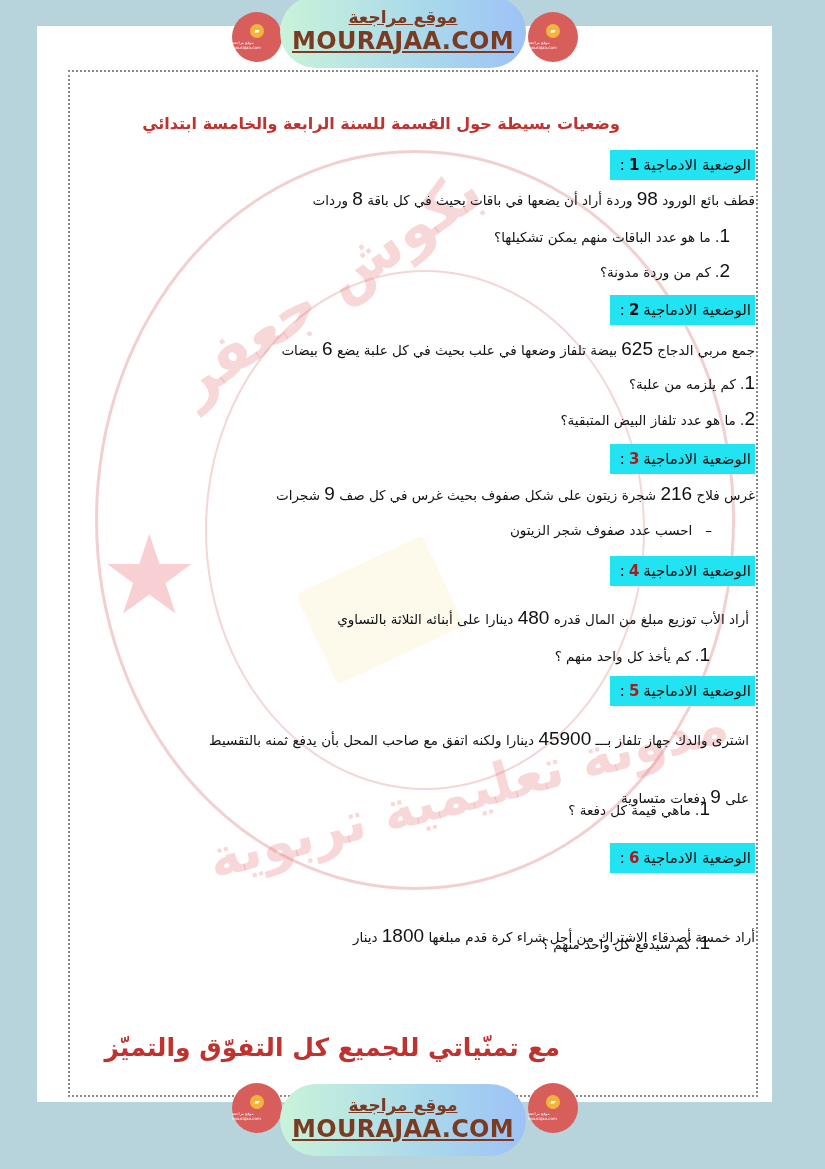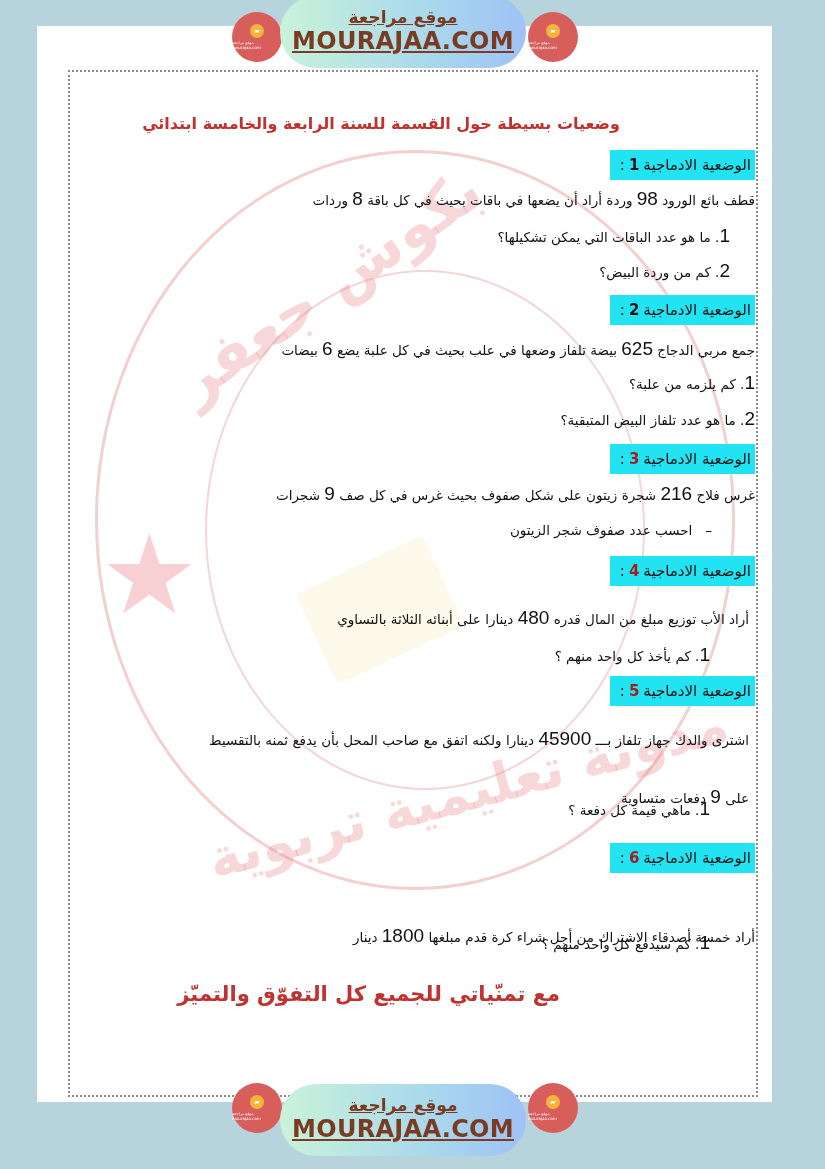--- a/index.html
+++ b/index.html
@@ -82,22 +82,22 @@
   }
   .sec-head .num { font-weight: bold; margin: 0 4px; }
   .sec-head .num.red { color: #a61d1d; }
   .line {
     position: absolute; right: 0; font-size: 13.5px; white-space: nowrap;
   }
   .line .n { font-family: "Liberation Sans", sans-serif; font-size: 19px; }
   .q { position: absolute; font-size: 13.5px; white-space: nowrap; }
   .q .n { font-family: "Liberation Sans", sans-serif; font-size: 19px; }
   .closing {
-    position: absolute; right: 195px; top: 912px; color: #c0322f; font-weight: bold;
-    font-size: 21px; white-space: nowrap;
+    position: absolute; right: 195px; top: 963px; color: #c0322f; font-weight: bold;
+    font-size: 25px; white-space: nowrap;
   }
 </style>
 </head>
 <body>
 
 <div class="page"></div>
 <div class="frame"></div>
 
 <div class="wm-ring1"></div>
 <div class="wm-ring2"></div>
@@ -128,24 +128,24 @@
       <span>:</span>
   </div>
   <div class="line" style="top:118px;">
     <span>قطف بائع الورود</span>
     <span class="n">98</span>
     <span>وردة أراد أن يضعها في باقات بحيث في كل باقة</span>
     <span class="n">8</span>
     <span>وردات</span>
   </div>
   <div class="q" style="right:25px;top:155px;">
-    <span class="n">1</span><span>. </span><span>ما هو عدد الباقات التي يمكن تشكيلها؟</span>
+    <span class="n">1</span><span>. </span><span>ما هو عدد الباقات منهم يمكن تشكيلها؟</span>
   </div>
   <div class="q" style="right:25px;top:190px;">
-    <span class="n">2</span><span>. </span><span>كم من وردة البيض؟</span>
+    <span class="n">2</span><span>. </span><span>كم من وردة مدونة؟</span>
   </div>
 
   <div class="sec-head" style="top:225px;">
     <span>الوضعية الادماجية</span>
     <span class="num">2</span>
       <span>:</span>
   </div>
   <div class="line" style="top:268px;">
     <span>جمع مربي الدجاج</span>
     <span class="n">625</span>

